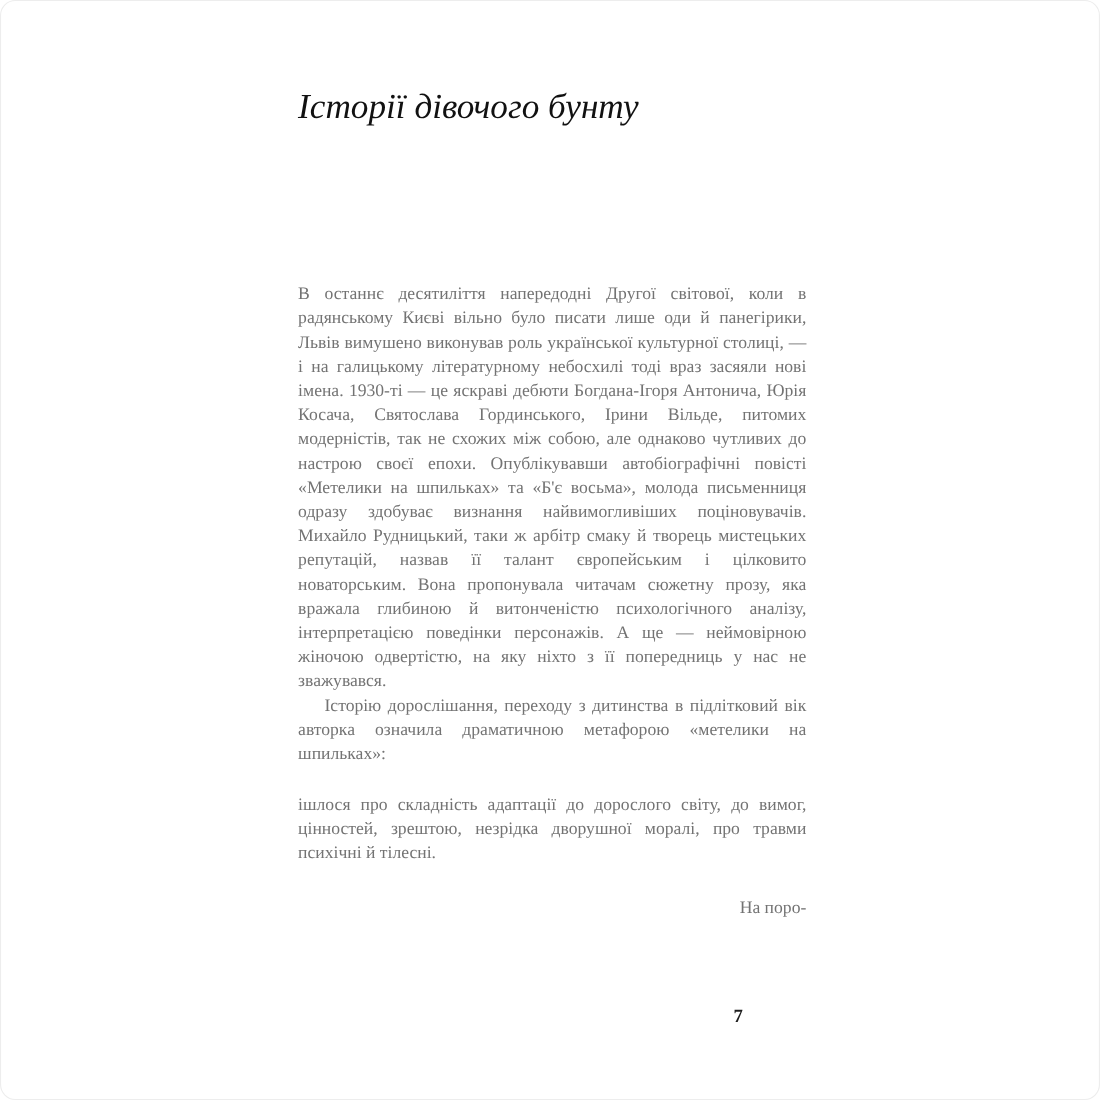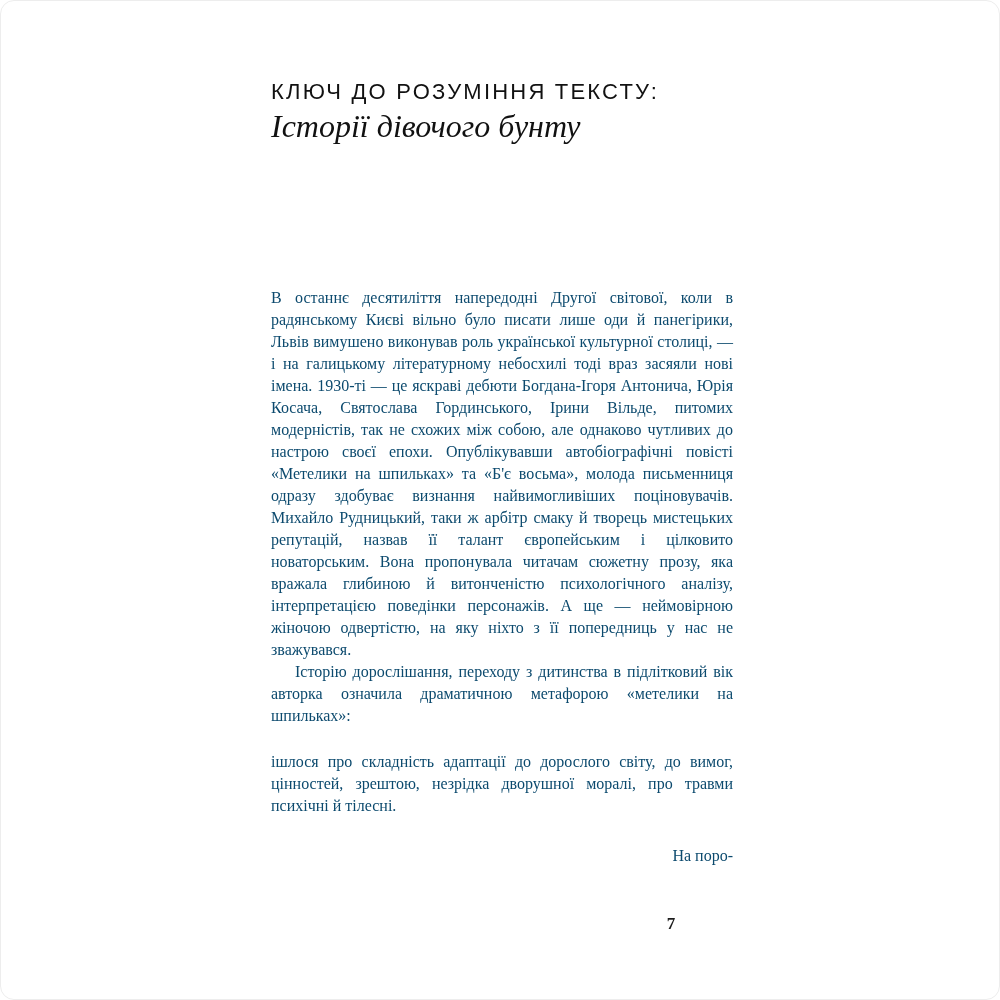--- a/index.html
+++ b/index.html
@@ -43,21 +43,21 @@
     color: #111111;
   }
   .body-text {
     margin-top: 146px;
   }
   .body-text p {
     margin: 0;
     font-size: 16px;
     line-height: 22px;
     text-align: justify;
-    color: #0c4a6e;
+    color: #737373;
   }
   .para-indent {
     text-indent: 24px;
   }
   .quote-block {
     margin-top: 24px !important;
     margin-bottom: 0 !important;
     text-decoration-thickness: 1px;
     text-underline-offset: 4px;
   }
@@ -76,21 +76,20 @@
     color: #1c1c1c;
     font-family: "Liberation Serif", serif;
   }
 </style>
 </head>
 <body>
 
 <div class="page">
   <div class="content">
 
-    <div class="chapter-title">КЛЮЧ ДО РОЗУМІННЯ ТЕКСТУ:</div>
 
     <div class="chapter-subtitle">Історії дівочого бунту</div>
 
     <div class="body-text">
 
       <p>В останнє десятиліття напередодні Другої світової, коли в радянському Києві вільно було писати лише оди й панегірики, Львів вимушено виконував роль української культурної столиці, — і на галицькому літературному небосхилі тоді враз засяяли нові імена. 1930-ті — це яскраві дебюти Богдана-Ігоря Антонича, Юрія Косача, Святослава Гординського, Ірини Вільде, питомих модерністів, так не схожих між собою, але однаково чутливих до настрою своєї епохи. Опублікувавши автобіографічні повісті «Метелики на шпильках» та «Б'є восьма», молода письменниця одразу здобуває визнання найвимогливіших поціновувачів. Михайло Рудницький, таки ж арбітр смаку й творець мистецьких репутацій, назвав її талант європейським і цілковито новаторським. Вона пропонувала читачам сюжетну прозу, яка вражала глибиною й витонченістю психологічного аналізу, інтерпретацією поведінки персонажів. А ще — неймовірною жіночою одвертістю, на яку ніхто з її попередниць у нас не зважувався.</p>
 
       <p class="para-indent">Історію дорослішання, переходу з дитинства в підлітковий вік авторка означила драматичною метафорою «метелики на шпильках»:</p>
 
       <p class="quote-block">ішлося про складність адаптації до дорослого світу, до вимог, цінностей, зрештою, незрідка дворушної моралі, про травми психічні й тілесні.</p>

